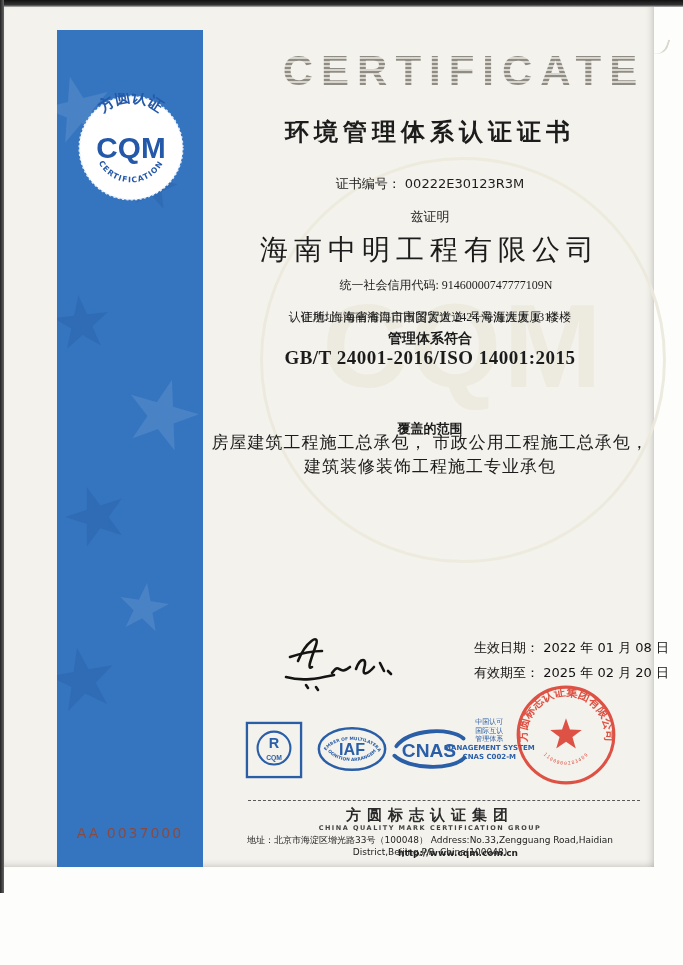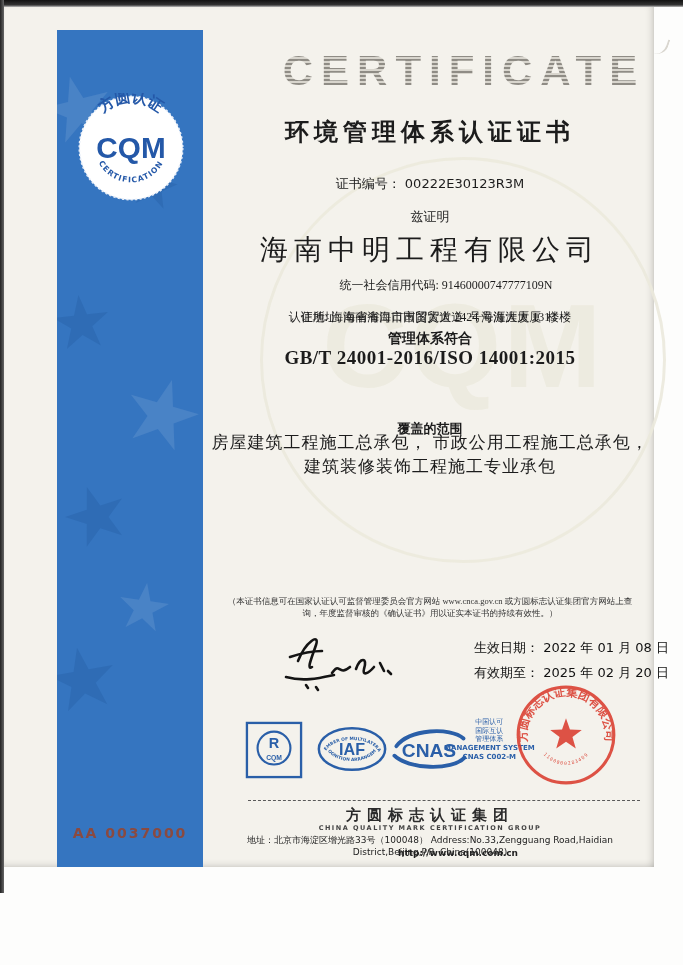--- a/index.html
+++ b/index.html
@@ -15,21 +15,21 @@
   .sidebar{position:absolute;left:53px;top:23px;width:146px;height:837px;background:#3575c0;overflow:hidden;}
   .star{position:absolute;color:rgba(255,255,255,.10);}
   .star.dark{color:rgba(10,50,110,.12);}
   .cqm-logo{position:absolute;left:19px;top:63px;width:110px;height:110px;}
   .iqnet{position:absolute;left:0;top:692px;width:146px;text-align:center;color:#fff;}
   .iqnet-top{font-size:6.5px;letter-spacing:.5px;border-bottom:1px solid rgba(255,255,255,.9);display:inline-block;padding-bottom:1px;}
   .iqnet-main{font-size:27px;font-weight:bold;font-style:italic;line-height:30px;margin-top:2px;}
   .iqnet-main .dash{font-weight:normal;font-style:normal;font-size:20px;vertical-align:4px;}
   .iqnet-reg{font-size:7px;vertical-align:14px;}
   .iqnet-bottom{font-size:5.5px;letter-spacing:.4px;border-top:1px solid rgba(255,255,255,.9);display:inline-block;padding-top:1px;}
-  .serial{position:absolute;left:0;top:795px;width:146px;text-align:center;font-size:14px;letter-spacing:2px;color:#8a4a40;font-weight:bold;}
+  .serial{position:absolute;left:0;top:795px;width:146px;text-align:center;font-size:14px;letter-spacing:2px;color:#8a4a40;}
   
   .col{position:absolute;left:200px;width:452px;text-align:center;color:#1c1c1c;}
   .banner{top:40px;font-family:"Liberation Sans",sans-serif;font-weight:bold;font-size:42px;letter-spacing:8px;background:repeating-linear-gradient(180deg,#8f8c85 0 2px,#d8d5cd 2px 4px);-webkit-background-clip:text;background-clip:text;color:transparent;}
   .title{top:109px;font-size:24px;font-weight:bold;letter-spacing:5px;}
   .certno{top:168px;font-size:13px;}
   .certify{top:201px;font-size:13px;}
   .company{top:224px;font-size:28px;letter-spacing:6px;font-family:"Liberation Serif",serif;}
   .kai{font-family:"Liberation Serif",serif;}
   .credit{top:270px;font-size:12px;}
   .residence{top:286px;font-size:12px;}
@@ -103,24 +103,20 @@
     <div class="col certify" style="position:absolute;">兹证明</div>
     <div class="col company" style="position:absolute;">海南中明工程有限公司</div>
     <div class="col credit kai" style="position:absolute;padding-left:16px;">统一社会信用代码: 91460000747777109N</div>
     <div class="col residence kai" style="position:absolute;margin-top:16px;">住所: 海南省海口市国贸大道 24 号海涯大厦 13 楼</div>
     <div class="col auditaddr kai" style="position:absolute;">认证地址: 海南省海口市国贸大道 24 号海涯大厦 13 楼</div>
     <div class="col conform" style="position:absolute;">管理体系符合</div>
     <div class="col standard" style="position:absolute;">GB/T 24001-2016/ISO 14001:2015</div>
     <div class="col scopehead" style="position:absolute;">覆盖的范围</div>
     <div class="col scope2 kai" style="position:absolute;">建筑装修装饰工程施工专业承包</div>
     <div class="col scope1 kai" style="position:absolute;">房屋建筑工程施工总承包， 市政公用工程施工总承包，</div>
-    <div class="col disclaimer kai" style="position:absolute;">
-      <div>（本证书信息可在国家认证认可监督管理委员会官方网站 www.cnca.gov.cn 或方圆标志认证集团官方网站上查</div>
-      <div>询，年度监督审核的《确认证书》用以证实本证书的持续有效性。）</div>
-    </div>
 
     <svg class="signature" viewBox="0 0 130 70">
       <g fill="none" stroke="#141414" stroke-width="2.6" stroke-linecap="round">
         <path d="M22,34 C30,14 44,6 40,18 C36,30 30,44 36,40"></path>
         <path d="M14,30 C26,26 38,24 46,24"></path>
         <path d="M10,50 C28,55 44,51 58,48"></path>
         <path d="M56,46 C64,34 62,50 74,40"></path>
         <path d="M80,42 C84,30 92,30 88,42 C86,49 92,47 98,40"></path>
         <path d="M104,36 l4,8"></path>
         <path d="M112,44 l3,3"></path>

